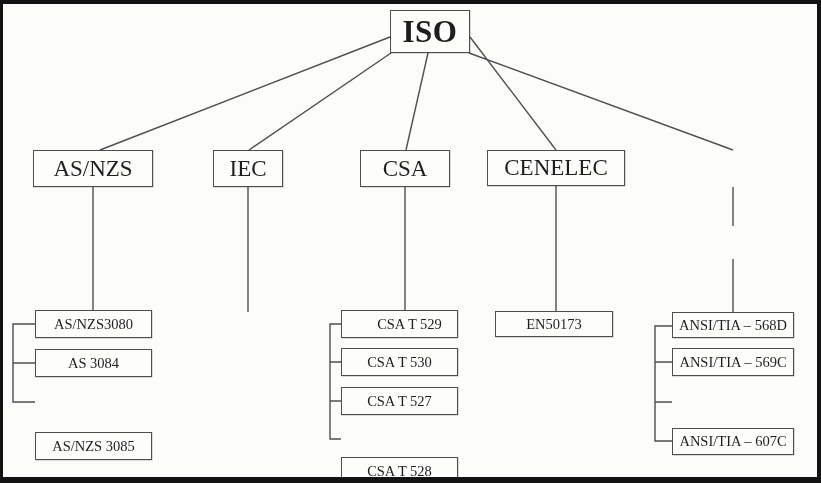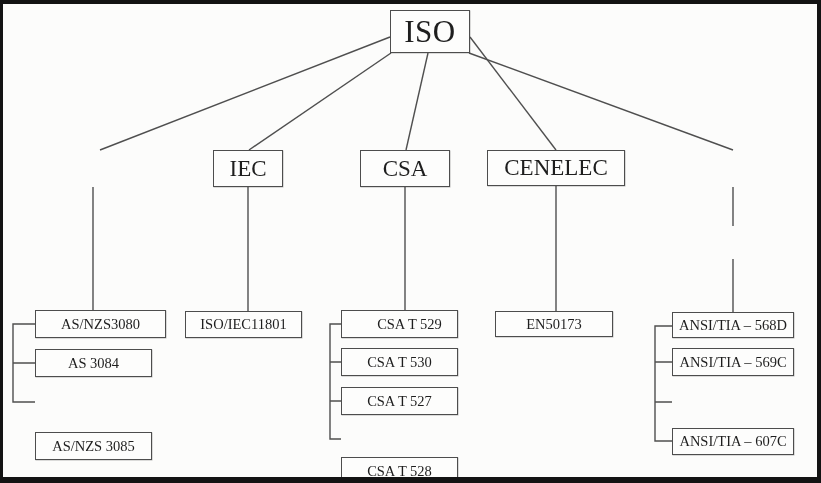--- a/index.html
+++ b/index.html
@@ -21,21 +21,21 @@
   .wires{position:absolute;left:0;top:0;width:821px;height:483px;}
   .bx{
     position:absolute;
     box-sizing:border-box;
     border:1.5px solid #4d4d4d;
     background:#fdfdfc;
     display:flex;align-items:center;justify-content:center;
     white-space:nowrap;
     box-shadow:0.5px 0.5px 0 rgba(60,60,60,0.35);
   }
-  .root{font-size:31px;font-weight:normal;letter-spacing:0.5px;}
+  .root{font-size:31px;font-weight:bold;letter-spacing:0.5px;}
   .lvl2{font-size:23px;}
   .tia{font-size:18px;}
   .leaf{font-size:14.5px;}
 </style>
 </head>
 <body>
 
 <div class="stage">
 
   <svg class="wires" viewBox="0 0 821 483" xmlns="http://www.w3.org/2000/svg" stroke="#4f4f4f" stroke-width="1.4" fill="none">
@@ -53,30 +53,30 @@
     <line x1="733" y1="187" x2="733" y2="226"></line>
     <line x1="733" y1="259" x2="733" y2="313"></line>
 
     <path d="M35,324 L13,324 L13,402 L35,402 M13,363 L35,363"></path>
     <path d="M341,324 L330,324 L330,439 L341,439 M330,362 L341,362 M330,401 L341,401"></path>
     <path d="M672,326 L655,326 L655,441 L672,441 M655,362 L672,362 M655,402 L672,402"></path>
   </svg>
 
   <div class="bx root" style="left:390px;top:10px;width:80px;height:43px;">ISO</div>
 
+  <div class="bx lvl2" style="left:33px;top:150px;width:120px;height:37px;">AS/NZS</div>
   <div class="bx lvl2" style="left:213px;top:150px;width:70px;height:37px;">IEC</div>
   <div class="bx lvl2" style="left:360px;top:150px;width:90px;height:37px;">CSA</div>
   <div class="bx lvl2" style="left:487px;top:150px;width:138px;height:36px;">CENELEC</div>
 
 
-  <div class="bx leaf" style="left:35px;top:310px;width:131px;height:28px;">AS/NZS3080</div>
+  <div class="bx leaf" style="left:35px;top:310px;width:117px;height:28px;">AS/NZS3080</div>
   <div class="bx leaf" style="left:35px;top:349px;width:117px;height:28px;">AS 3084</div>
   <div class="bx leaf" style="left:35px;top:388px;width:117px;height:28px;margin-top:44px;">AS/NZS 3085</div>
 
-  <div class="bx leaf" style="left:185px;top:311px;width:117px;height:27px;">ISO/IEC11801</div>
 
   <div class="bx leaf" style="left:341px;top:310px;width:117px;height:28px;padding-left:20px;">CSA T 529</div>
   <div class="bx leaf" style="left:341px;top:348px;width:117px;height:28px;">CSA T 530</div>
   <div class="bx leaf" style="left:341px;top:387px;width:117px;height:28px;">CSA T 527</div>
   <div class="bx leaf" style="left:341px;top:425px;width:117px;height:28px;margin-top:32px;">CSA T 528</div>
 
   <div class="bx leaf" style="left:495px;top:311px;width:118px;height:26px;">EN50173</div>
 
   <div class="bx leaf" style="left:672px;top:312px;width:122px;height:26px;">ANSI/TIA – 568D</div>
   <div class="bx leaf" style="left:672px;top:348px;width:122px;height:28px;">ANSI/TIA – 569C</div>

